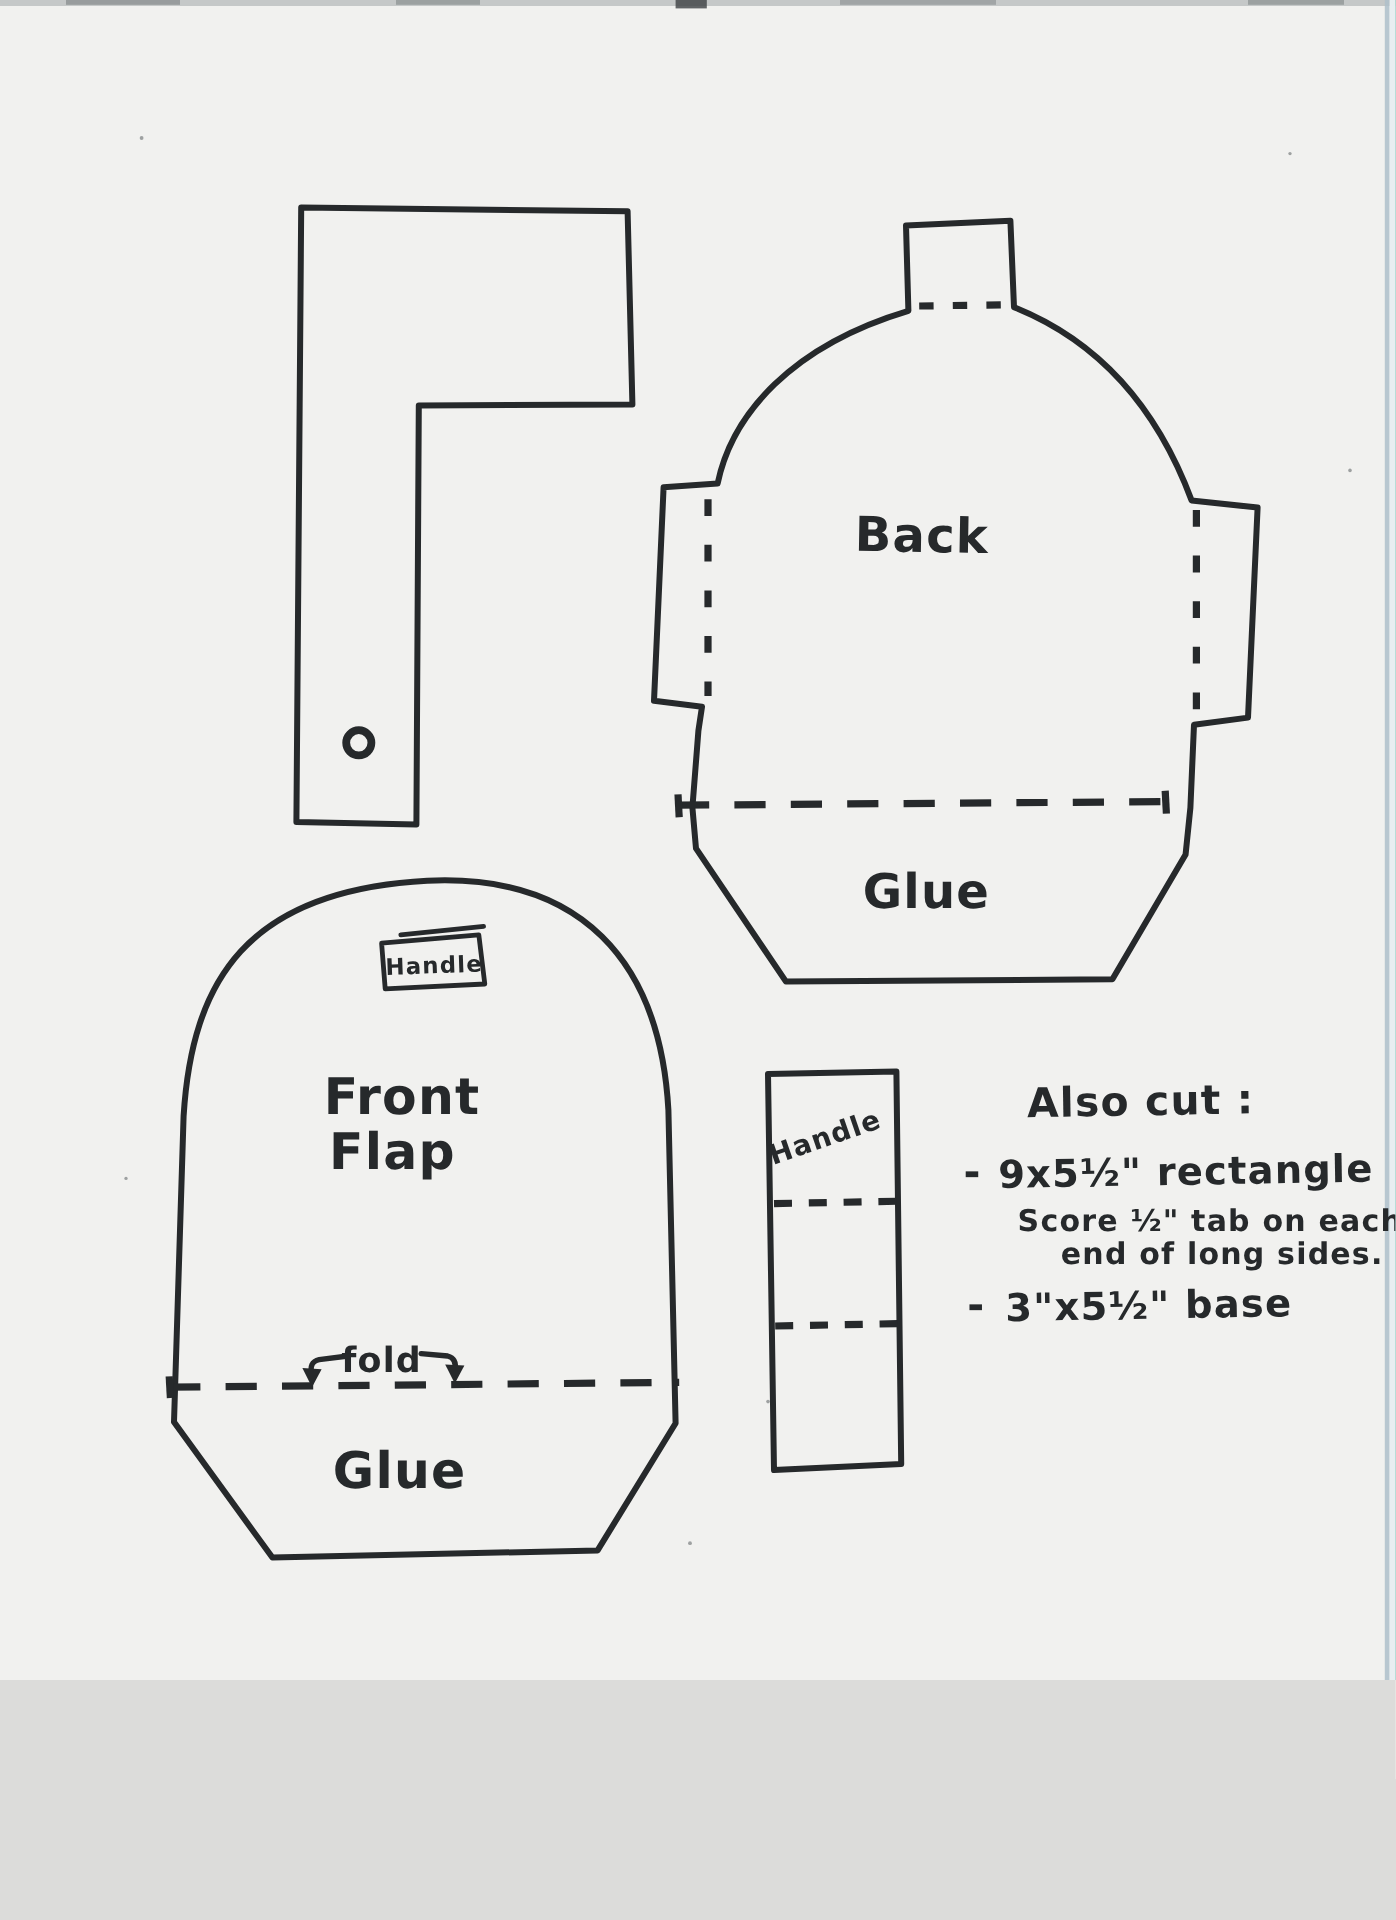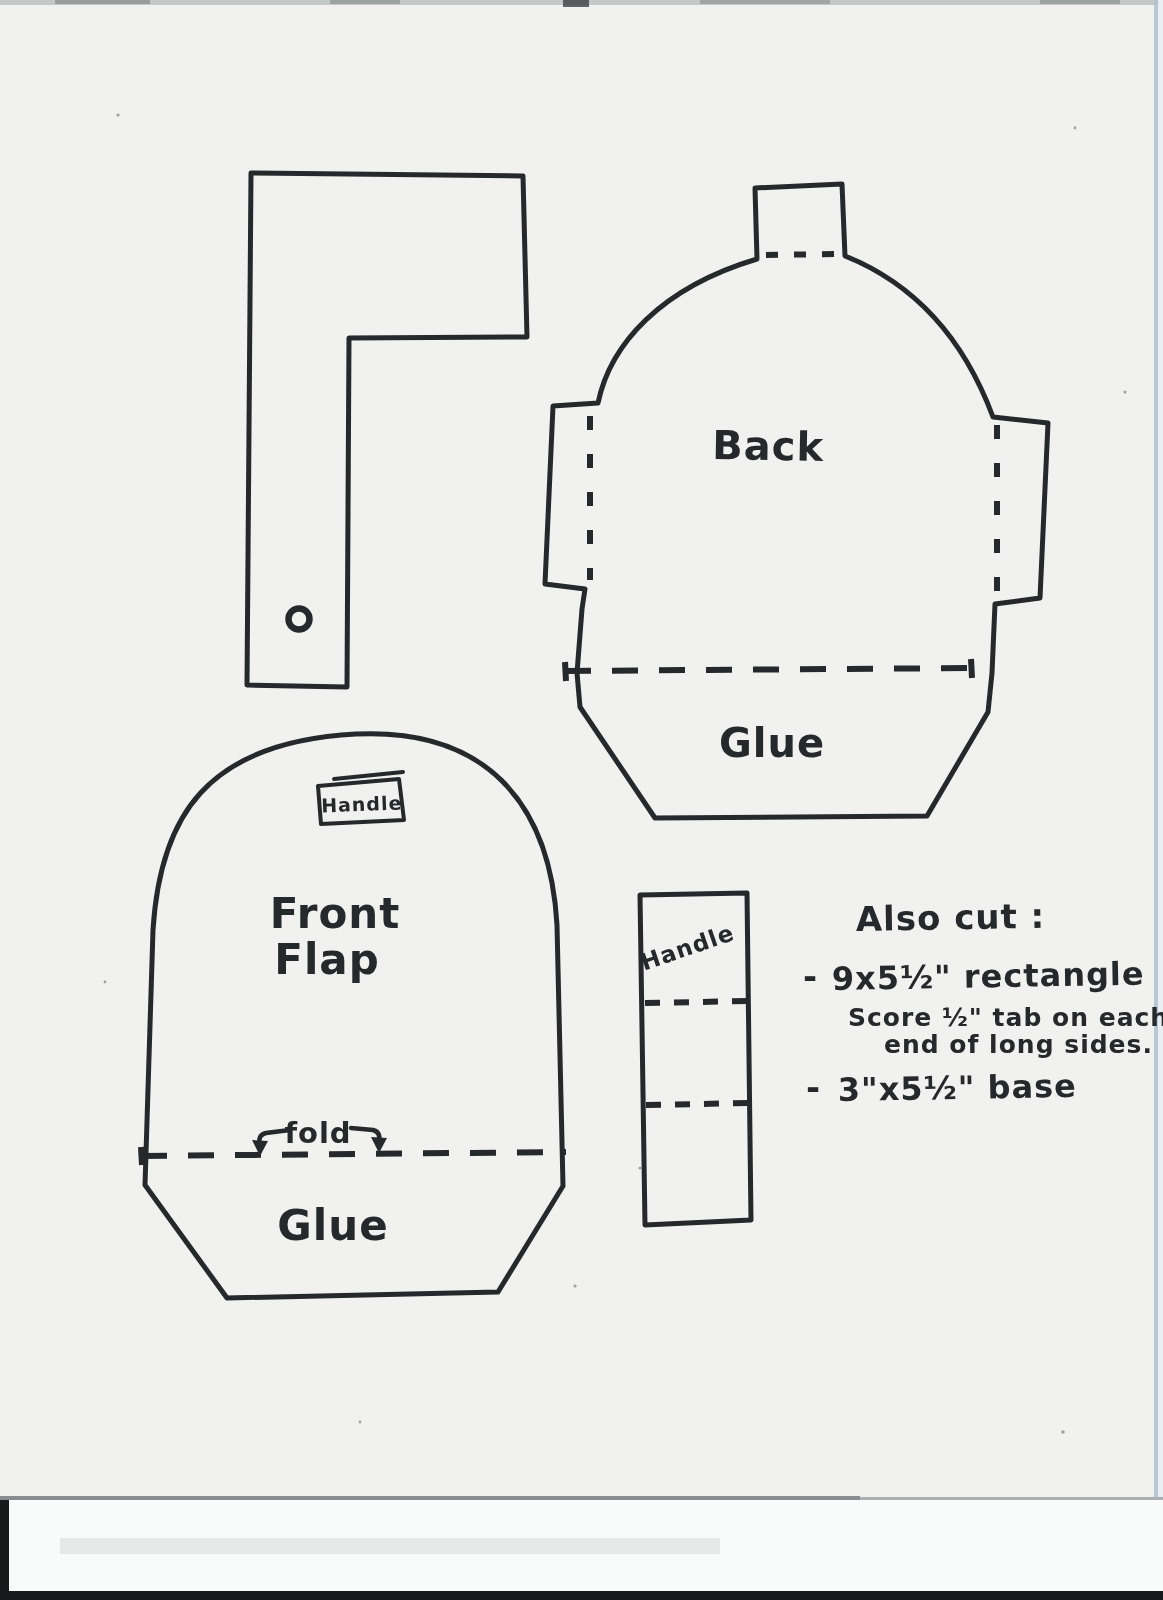--- a/index.html
+++ b/index.html
@@ -1,19 +1,19 @@
 <!DOCTYPE html>
 <html><head>
 <meta charset="utf-8">
 <style>
   html, body { margin: 0; padding: 0; background: #dcdcda; }
   .scan {
     position: relative;
     width: 1163px;
-    height: 1600px;
+    height: 1400px;
     background: #14b8a6;
     overflow: hidden;
     font-family: "DejaVu Sans", sans-serif;
     text-align: center;
   }
   svg { display: block; }
   .outline {
     fill: none;
     stroke: #26292b;
     stroke-width: 5;

